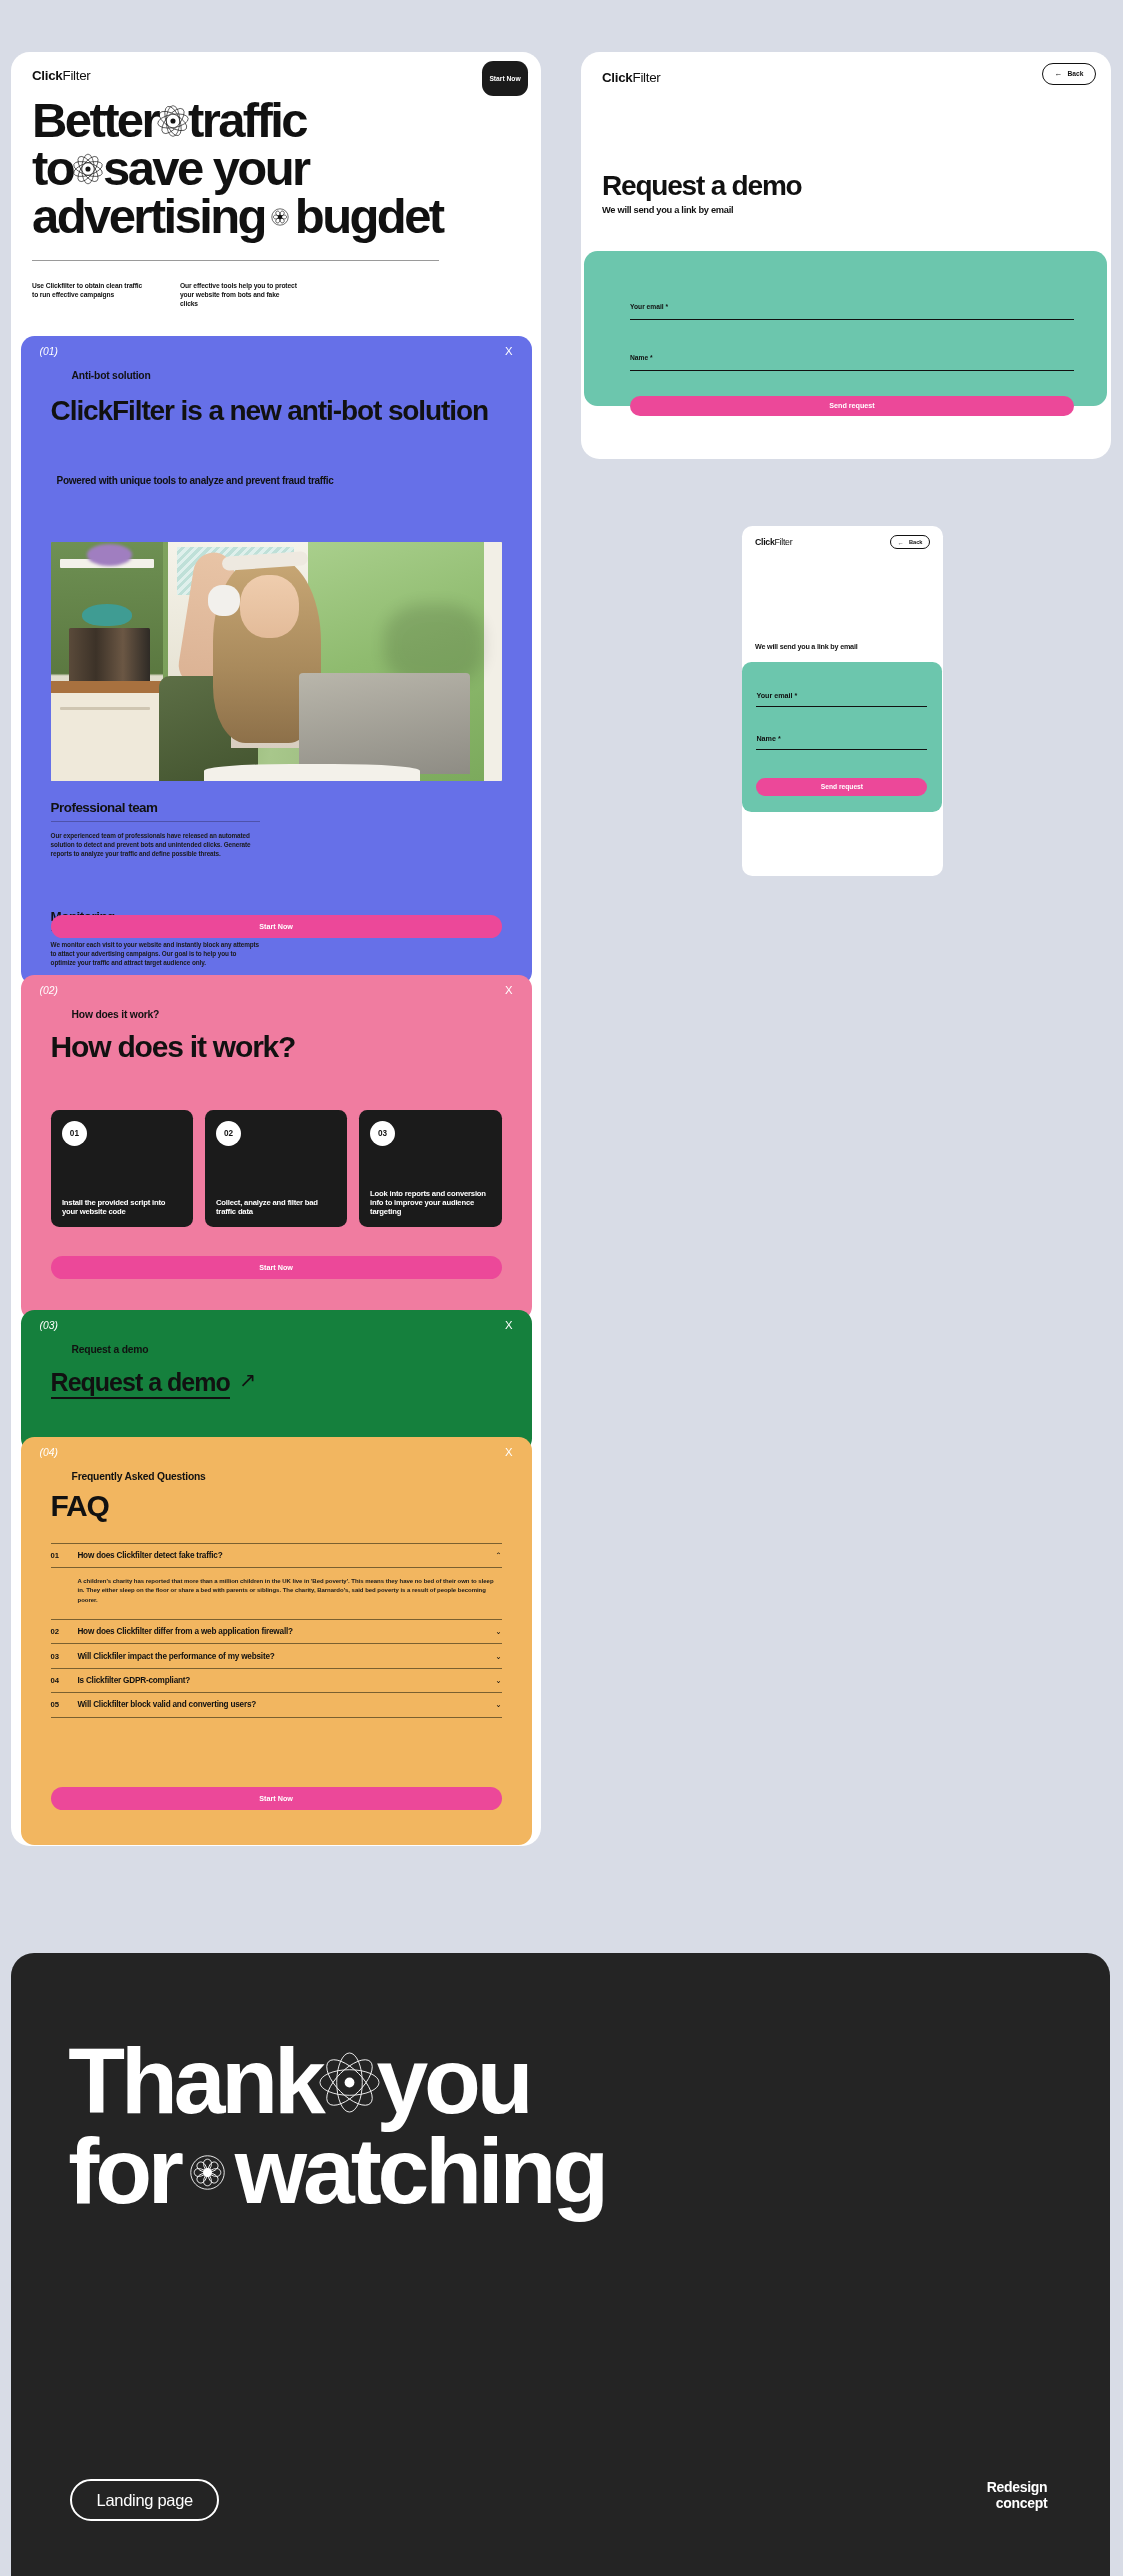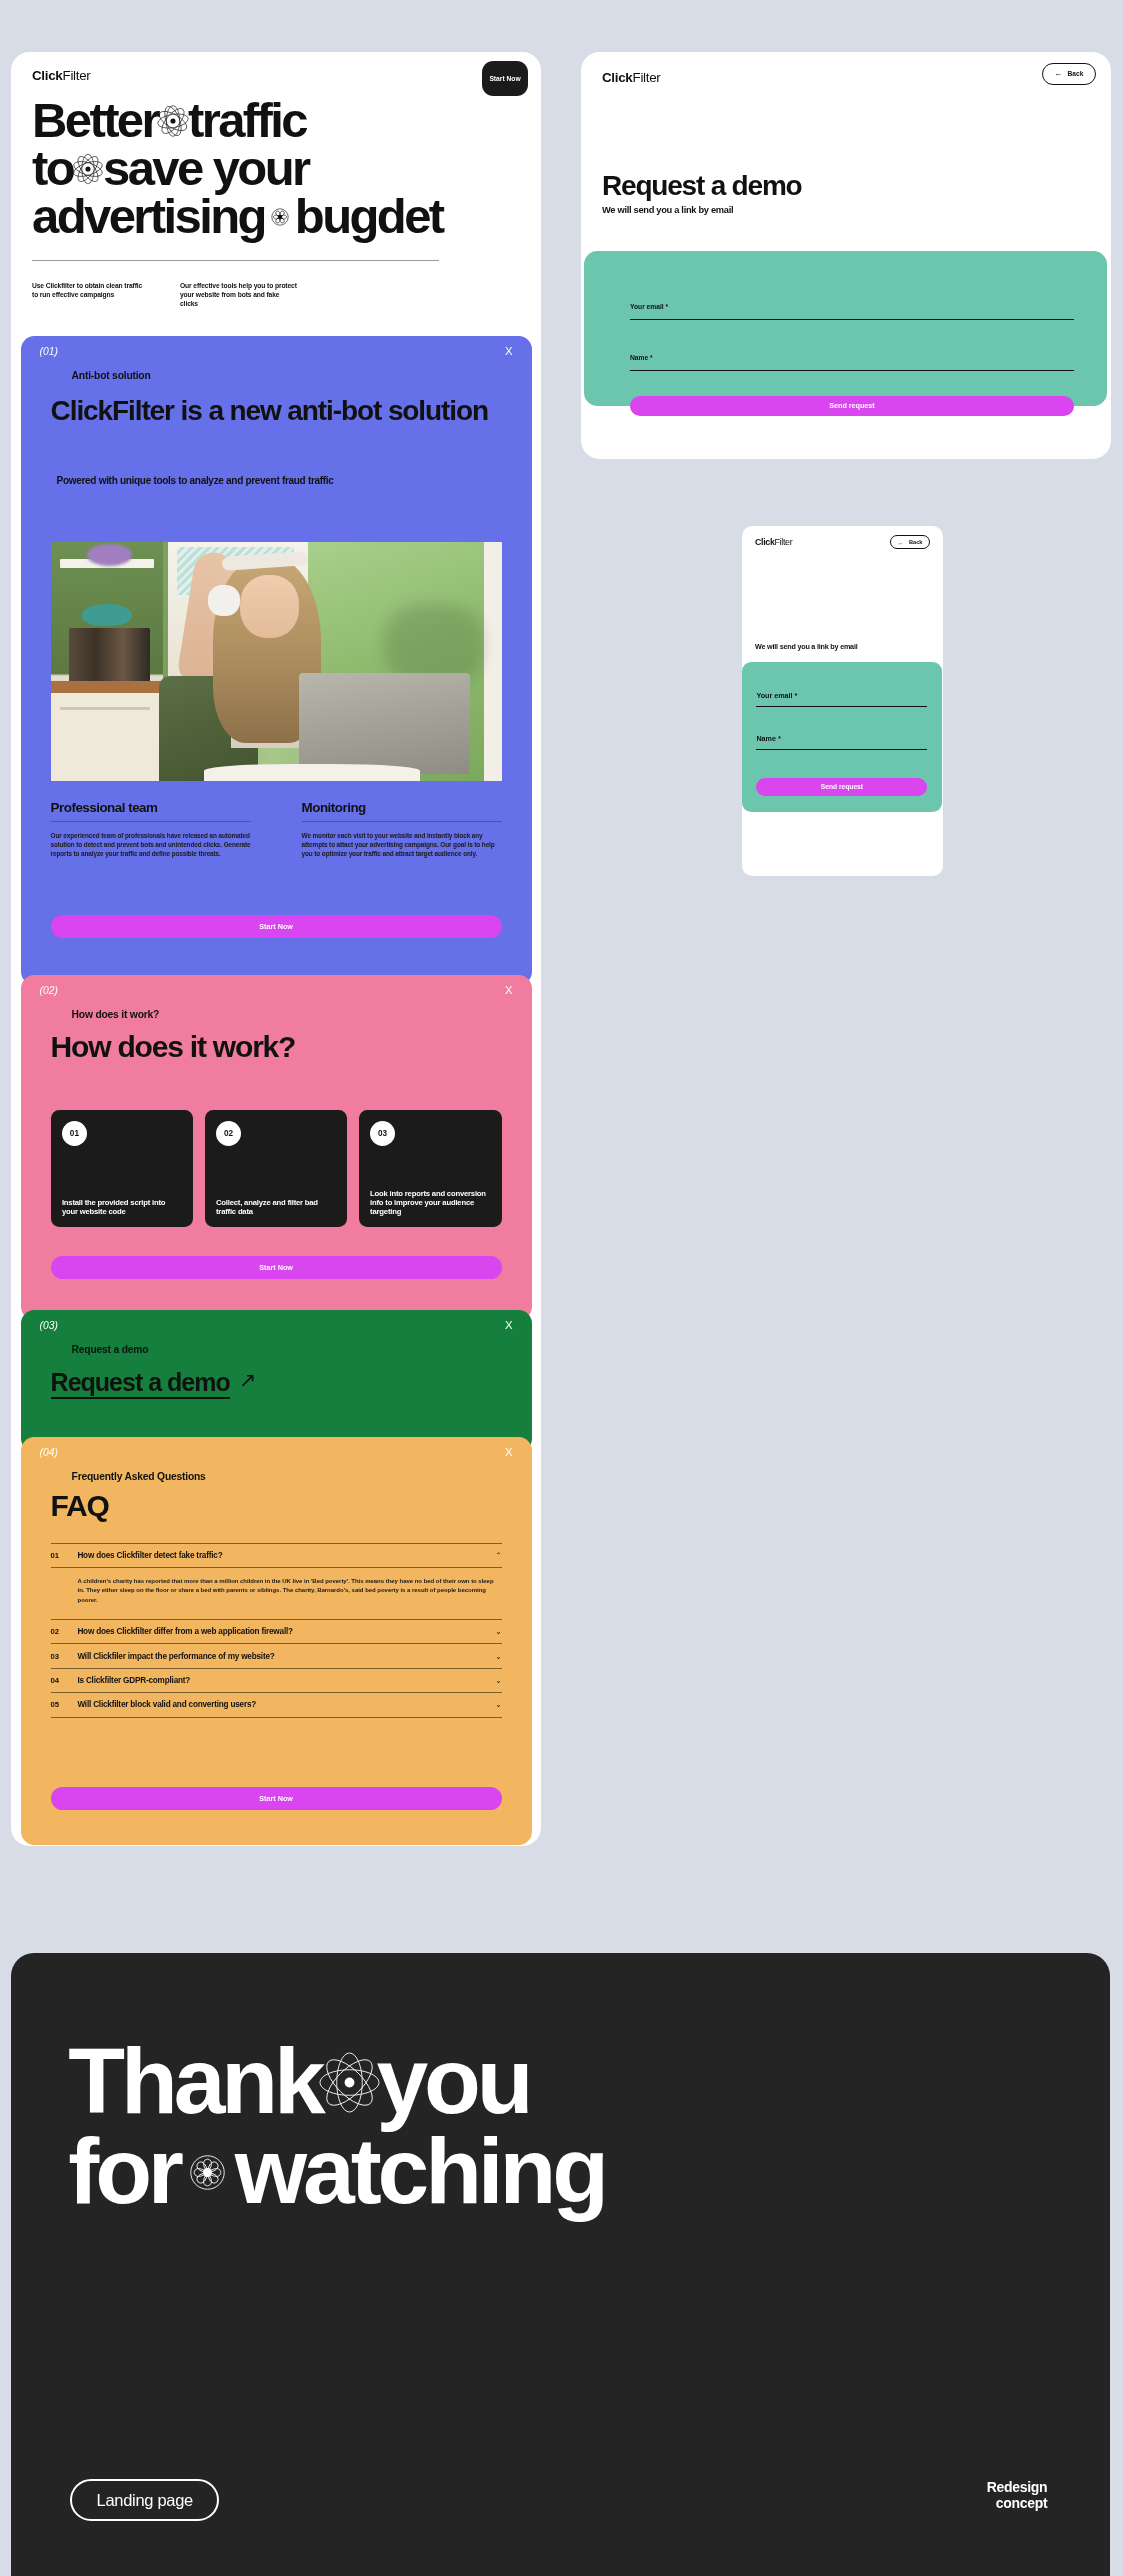--- a/index.html
+++ b/index.html
@@ -29,21 +29,21 @@
 
   .sect-head {
     position:absolute; left:0; right:0; top:0; height:31px;
     display:flex; align-items:center; padding:0 19px;
   }
   .sect-num { font-style:italic; color:#fff; font-size:10.3px; font-weight:500; width:32px; }
   .sect-title { font-size:10.3px; font-weight:700; color:#111; letter-spacing:-0.2px;margin-top:48px; }
   .sect-x { margin-left:auto; color:#fff; font-size:11.3px; font-weight:500; line-height:1; }
 
   .cta {
-    height:23px; border-radius:15.5px; background:#d946ef; color:#fff;
+    height:23px; border-radius:15.5px; background:#ec4899; color:#fff;
     display:flex; align-items:center; justify-content:center;
     font-size:7.2px; font-weight:600;
   }
 
   
   #leftcard {
     left:11.3px; top:52px; width:530px; height:1794px;
     background:#fff; border-radius:18.5px;
   }
   #hero-logo { left:32px; top:68px; }
@@ -69,21 +69,21 @@
     font-size:28px; line-height:1.0; font-weight:700; letter-spacing:-1.1px; color:#111;
   }
   #s01 .lead {
     position:absolute; left:30px; top:139px; width:289px;
     font-size:10px; line-height:1.28; font-weight:700; letter-spacing:-0.3px; color:#111;text-align:center;
   }
   #photo {
     position:absolute; left:30px; top:206px; width:451px; height:239px;
     border-radius:1px; overflow:hidden;
   }
-  #s01 .cols { position:absolute; left:30px; top:464px; width:451px; display:flex; gap:51px; }
+  #s01 .cols { position:absolute; left:30px; top:464px; width:451px; display:flex; gap:51px;flex-direction:column; }
   #s01 .col { width:209px; }
   #s01 .col h3 { font-size:13.4px; font-weight:700; letter-spacing:-0.5px; color:#111; }
   #s01 .col .hr { height:0.5px; background:#3b3b7a; margin:6.2px 0 9.3px; opacity:.55; }
   #s01 .col p { font-size:6.4px; line-height:1.42; font-weight:700; color:#1a1a1a; letter-spacing:-0.1px; }
   #s01 .cta { position:absolute; left:30px; top:579px; width:451px; }
 
   
   #s02 {
     left:20.6px; top:975px; width:511px; height:345px;
     background:#f07ca0; border-radius:13.4px;

